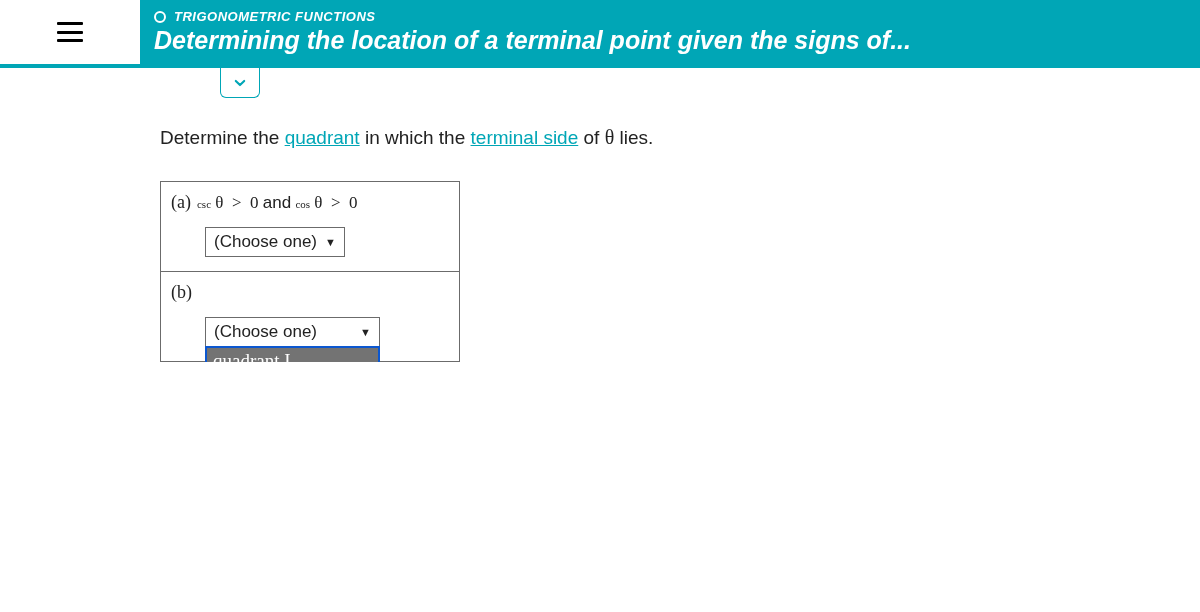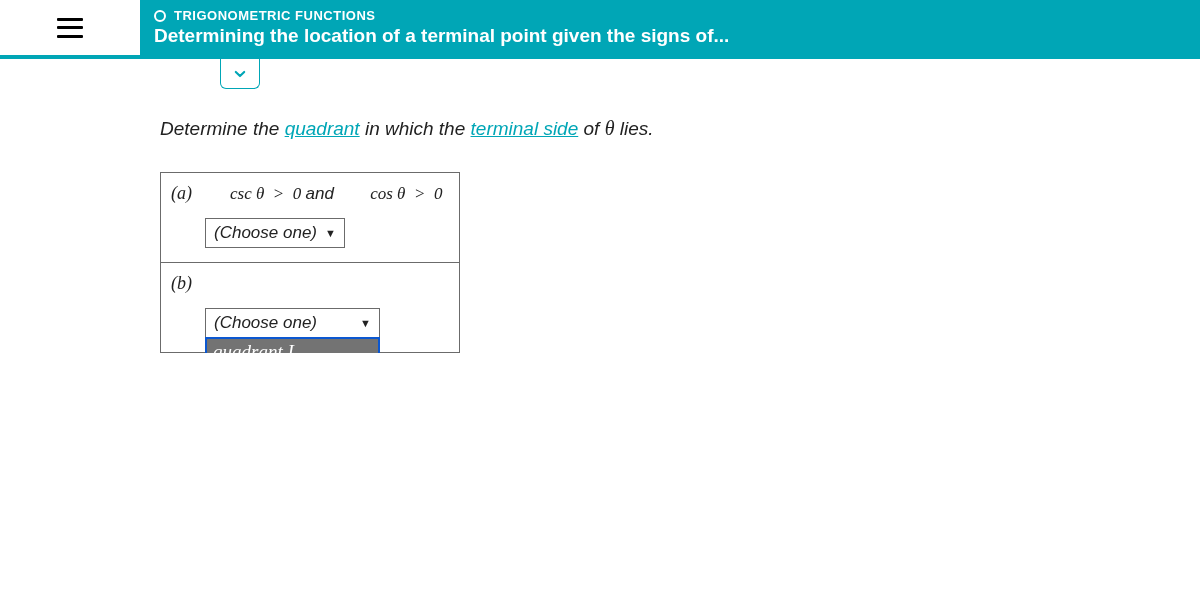--- a/index.html
+++ b/index.html
@@ -1,55 +1,55 @@
 <!DOCTYPE html>
 <html><head>
 <meta charset="utf-8">
 <style>
   *{box-sizing:border-box;margin:0;padding:0;}
   body{font-family:Arial,Helvetica,sans-serif;background:#fff;color:#222;font-size:16px;}
   
-  .topbar{display:flex;align-items:stretch;height:59px;border-bottom:4px solid #00a6b6;background:#fff;}
+  .topbar{display:flex;align-items:stretch;height:68px;border-bottom:4px solid #00a6b6;background:#fff;font-style:italic;}
   .menu-cell{width:140px;display:flex;align-items:center;justify-content:center;background:#fff;}
   .menu-icon{width:26px;height:20px;display:flex;flex-direction:column;justify-content:space-between;cursor:pointer;}
   .menu-icon span{display:block;height:3px;background:#000;border-radius:1px;}
   .title-cell{flex:1;background:#00a6b6;color:#fff;display:flex;flex-direction:column;justify-content:center;padding:6px 14px;}
   .crumb-row{display:flex;align-items:center;gap:8px;font-size:13px;letter-spacing:.5px;}
   .crumb-dot{width:12px;height:12px;border:2px solid #fff;border-radius:50%;display:inline-block;}
   .crumb-text{font-weight:600;}
-  .title-text{font-size:19px;font-weight:600;margin-top:2px;}
+  .title-text{font-size:25px;font-weight:600;margin-top:2px;}
   
   .content{padding:0 0 0 160px;}
   .chevron-tab{width:40px;height:30px;background:#fff;border:1px solid #00a6b6;border-top:none;border-radius:0 0 6px 6px;display:flex;align-items:center;justify-content:center;margin-left:60px;cursor:pointer;}
   .chevron{width:14px;height:14px;}
   .chevron path{stroke:#00a6b6;stroke-width:3;fill:none;stroke-linecap:round;stroke-linejoin:round;}
   .prompt{margin-top:28px;font-size:19px;}
   .prompt a, .link{color:#00a6b6;text-decoration:underline;cursor:pointer;}
   .theta{font-family:'Times New Roman',serif;font-size:20px;}
   
   .qtable{margin-top:32px;border:1px solid #6b6b6b;border-collapse:collapse;width:300px;}
   .qrow{border-top:1px solid #6b6b6b;padding:10px 10px 14px 10px;}
   .qrow:first-child{border-top:none;}
   .expr{font-size:18px;display:flex;align-items:baseline;gap:6px;flex-wrap:wrap;}
   .lbl{font-family:'Times New Roman',serif;}
   .mth{font-family:'Times New Roman',serif;font-size:17px;}
-  .mth .fn{font-size:17px;margin-left:32px;}
+  .mth .fn{font-size:11px;}
   .plain{font-family:Arial,Helvetica,sans-serif;}
   .chooser{margin:14px 0 0 34px;display:inline-flex;align-items:center;gap:8px;border:1px solid #6b6b6b;padding:4px 8px;font-size:17px;cursor:pointer;background:#fff;}
   .tri{font-size:11px;}
   
   .dd-wrap{position:relative;margin:14px 0 0 34px;width:175px;}
   .dd-head{display:flex;align-items:center;gap:8px;border:1px solid #6b6b6b;padding:4px 8px;font-size:17px;cursor:pointer;background:#fff;justify-content:space-between;}
   .dd-list{position:absolute;left:0;top:100%;width:100%;border:2px solid #0b57d0;background:#fff;font-family:'Times New Roman',serif;font-size:19px;margin-top:-1px;z-index:5;}
   .dd-item{padding:2px 6px;cursor:pointer;}
   .dd-item.hover{background:#737373;color:#fff;}
   .roman{letter-spacing:.5px;}
   
   .help{position:absolute;left:420px;top:403px;width:44px;height:44px;border:1px solid #9aa0a6;border-radius:6px;background:#f1f3f4;display:flex;align-items:center;justify-content:center;font-size:28px;color:#7d868c;cursor:pointer;font-family:'Times New Roman',serif;}
-  .stage{position:relative;font-style:italic;}
+  .stage{position:relative;}
 </style>
 </head>
 <body>
 
 <div class="topbar">
   <div class="menu-cell">
     <div class="menu-icon">
       <span></span>
         <span></span>
         <span></span>

